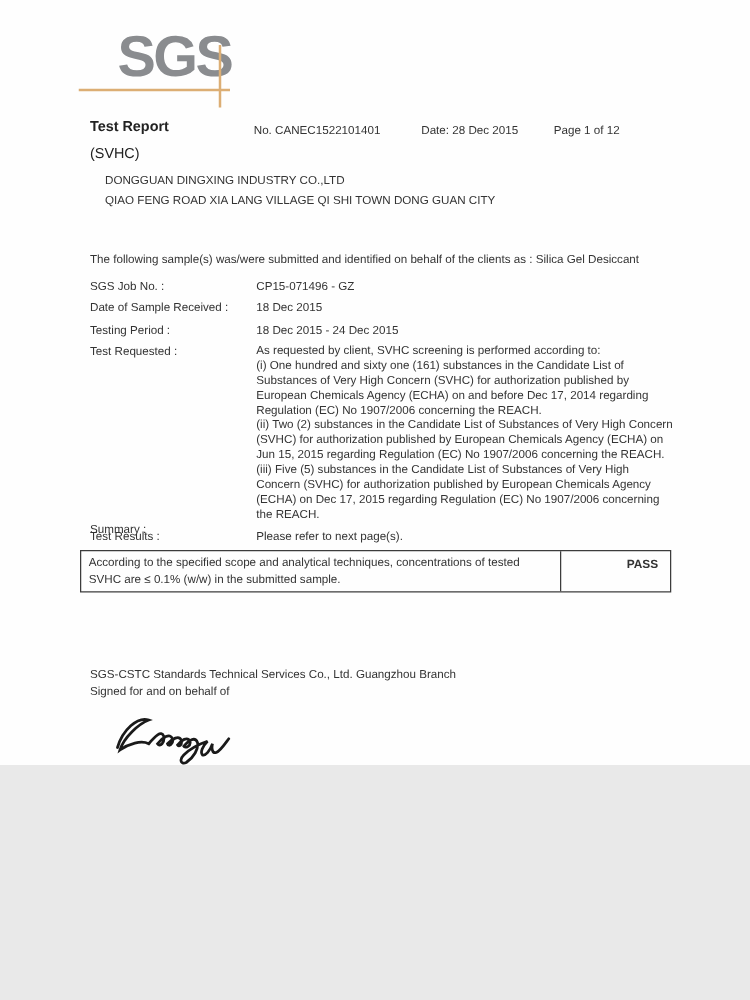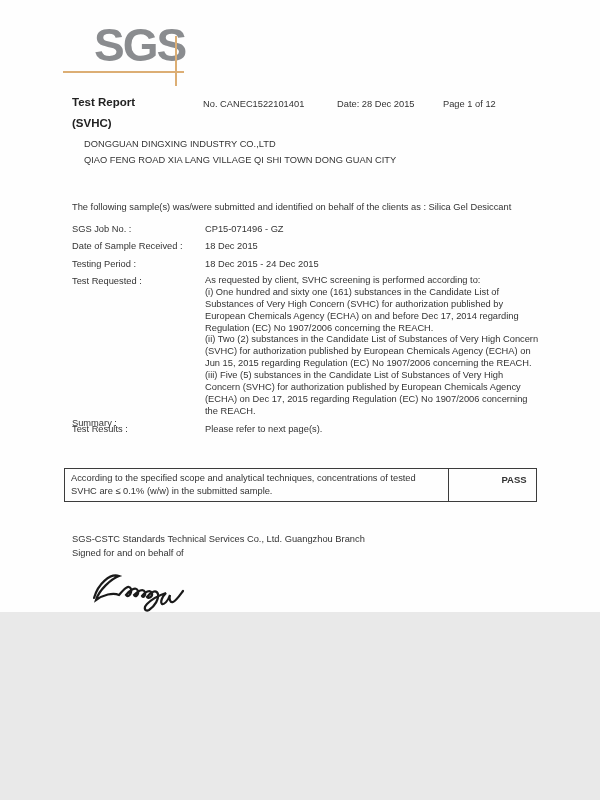--- a/index.html
+++ b/index.html
@@ -5,36 +5,36 @@
   html,body{margin:0;padding:0;background:#e9e9e9;}
   #page{position:relative;width:600px;height:612px;background:#fefefe;overflow:hidden;
         font-family:"Liberation Sans",sans-serif;color:#2f2f2f;}
   
   .logo-sgs{position:absolute;left:94px;top:22px;font-size:46px;font-weight:bold;
             color:#8a8c8f;letter-spacing:-2px;line-height:1;}
   .logo-hline{position:absolute;left:63px;top:71px;width:121px;height:2px;background:#dcae74;}
   .logo-vline{position:absolute;left:175px;top:36px;width:2px;height:50px;background:#dcae74;}
   
   .title1{position:absolute;left:72px;top:96px;font-size:11.5px;font-weight:bold;color:#222;}
-  .title2{position:absolute;left:72px;top:117px;font-size:11.5px;font-weight:bold;color:#222;}
+  .title2{position:absolute;left:72px;top:117px;font-size:11.5px;font-weight:normal;color:#222;}
   .hmeta{position:absolute;top:99px;font-size:9.3px;color:#333;}
   .h-no{left:203px;} .h-date{left:337px;text-align:center;} .h-page{left:443px;}
   
   .client{position:absolute;left:84px;top:137px;font-size:9.3px;line-height:15.5px;color:#333;}
   
   .intro{position:absolute;left:72px;top:202px;font-size:9.3px;color:#333;}
   
   .fields{position:absolute;left:72px;top:223px;width:470px;font-size:9.3px;}
   .frow{display:flex;margin-bottom:5px;}
   .flabel{width:133px;flex:none;line-height:12.3px;color:#333;}
   .fvalue{flex:1;line-height:12.3px;color:#333;white-space:pre-line;}
   .frow.para .fvalue{line-height:11.9px;}
   
   .summary-label{position:absolute;left:72px;top:418px;font-size:9.3px;color:#333;}
-  .summary-box{position:absolute;left:64px;top:468px;width:471px;height:32px;
+  .summary-box{position:absolute;left:64px;top:440px;width:471px;height:32px;
                border:1.2px solid #3c3c3c;display:flex;gap:43px;}
   .summary-text{width:371px;flex:none;border-right:1.2px solid #3c3c3c;padding:3px 6px;
                 font-size:9.3px;line-height:12.5px;color:#333;white-space:pre-line;}
   .summary-result{flex:1;display:flex;align-items:flex-start;justify-content:center;
                   padding-top:5px;font-size:9.5px;color:#333;font-weight:bold;}
   
   .signed{position:absolute;left:72px;top:533px;font-size:9.3px;line-height:13.5px;color:#333;}
   .sig-svg{position:absolute;left:86px;top:568px;}
   .sig-line{position:absolute;left:62px;top:615px;width:142px;height:2px;background:#2a2a2a;}
   .sig-name{position:absolute;left:62px;top:621px;font-size:9px;color:#333;}

